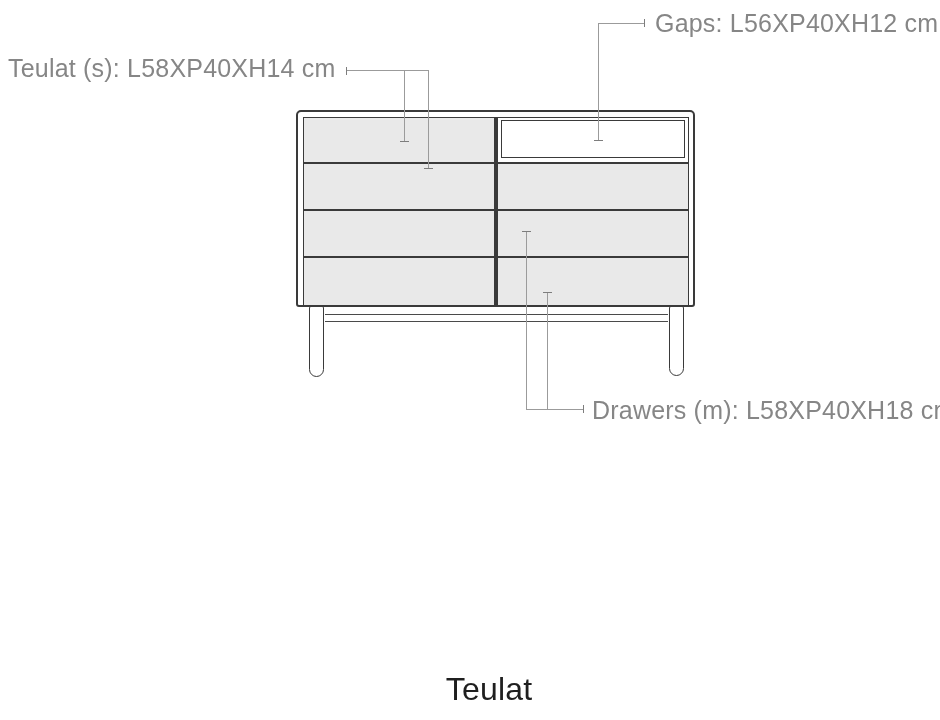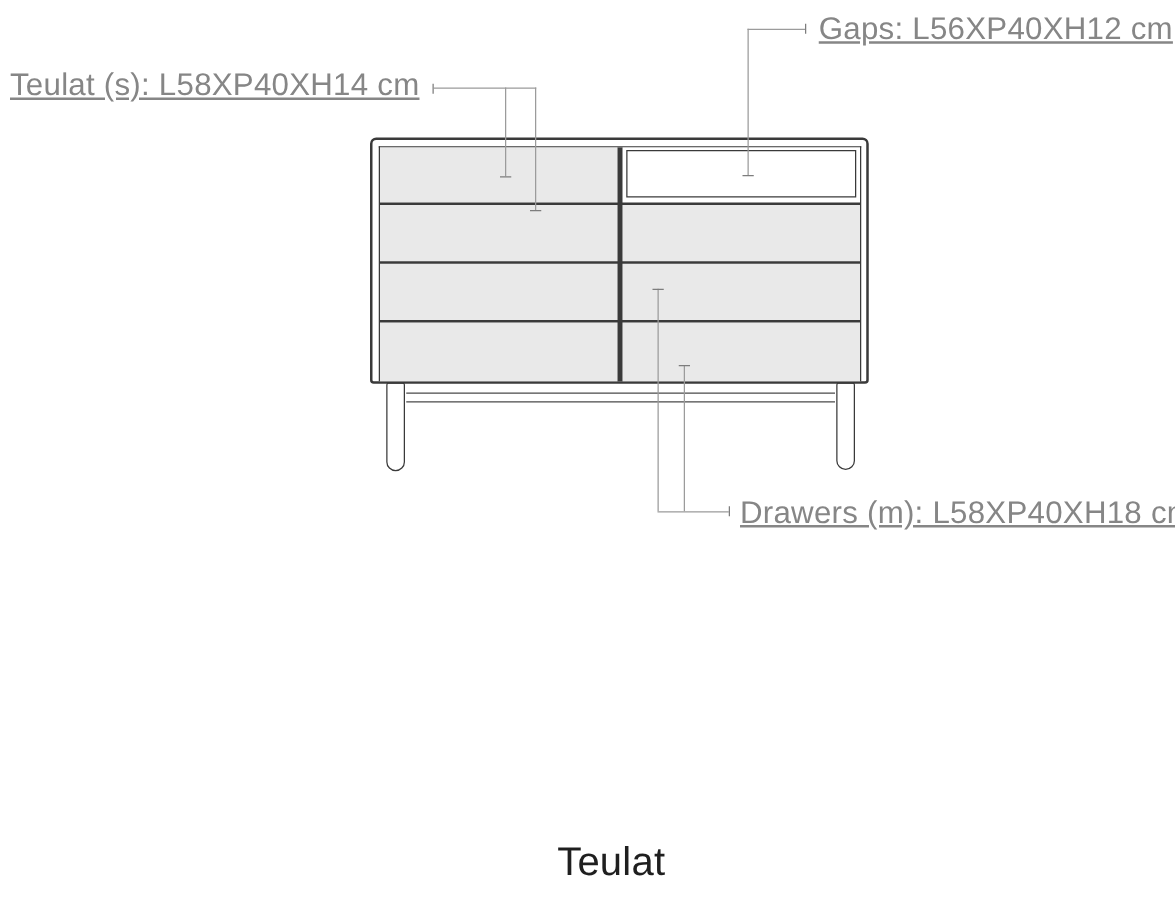--- a/index.html
+++ b/index.html
@@ -22,21 +22,20 @@
   .canvas { position: absolute; inset: 0; }
 
   
   .dim-label {
     position: absolute;
     font-size: 25px;
     line-height: 27px;
     color: var(--label_text);
     letter-spacing: 0.2px;
     white-space: nowrap;
-    text-decoration: underline;
   }
   .label-s { left: 8px;   top: 55px;  }
   .label-g { left: 655px; top: 10px;  }
   .label-m { left: 592px; top: 397px; }
 
   
   .leader { position: absolute; background: var(--leader); z-index: 6; }
   .leader.h { height: 1px; }
   .leader.v { width: 1px; }
   .tick { position: absolute; background: var(--tick); z-index: 7; }

